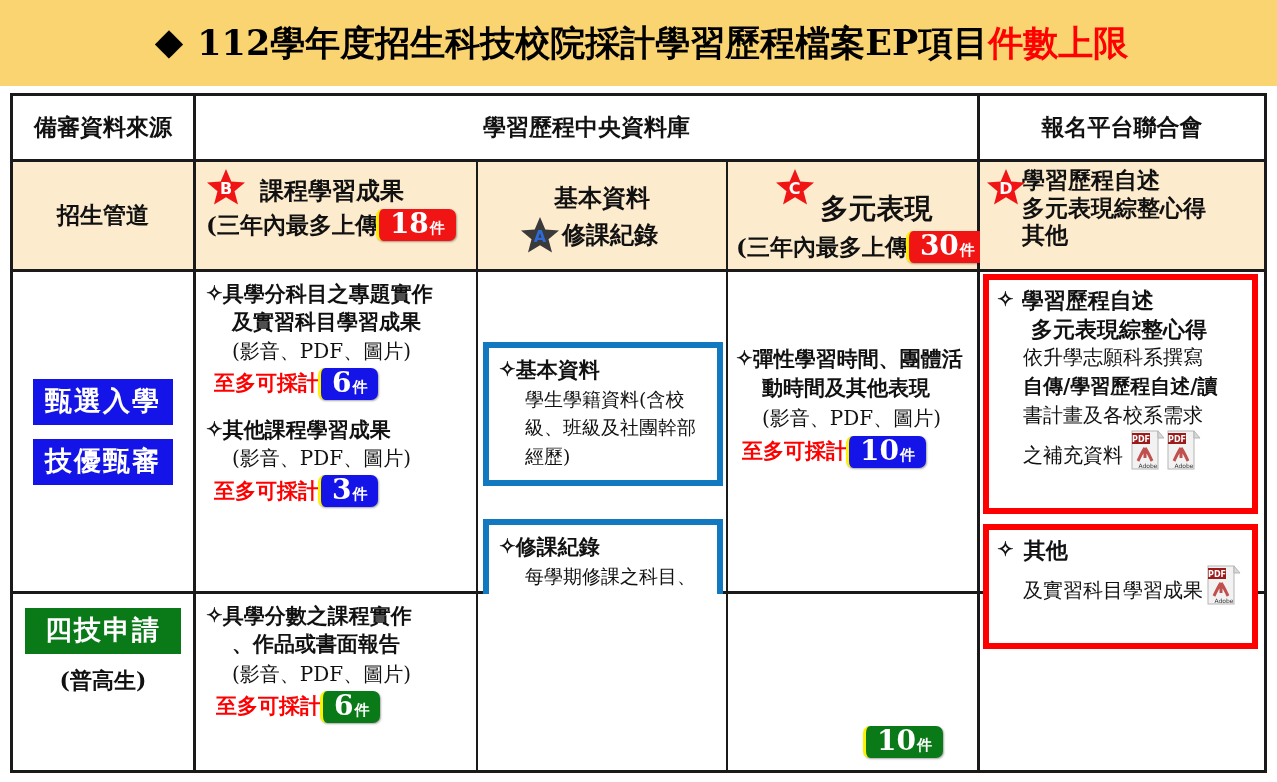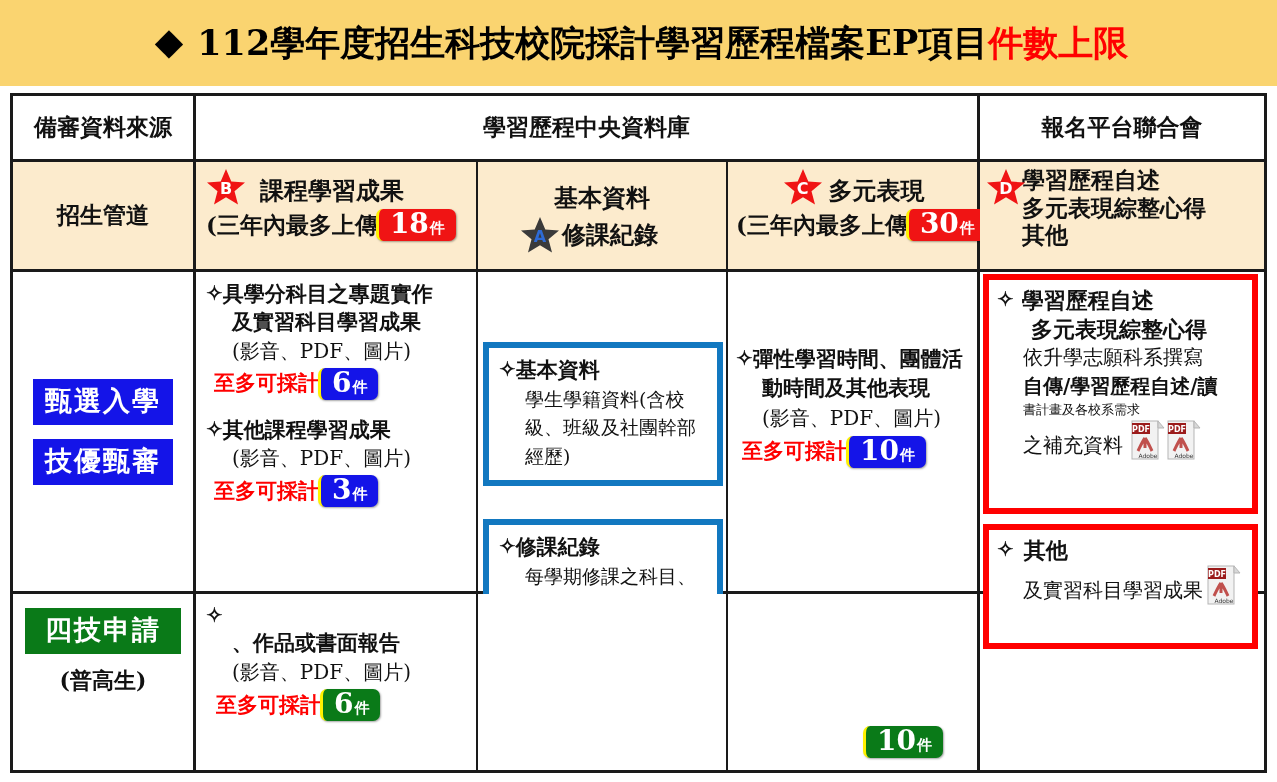--- a/index.html
+++ b/index.html
@@ -204,21 +204,21 @@
 
       <div class="cell c4 bd-r">
         <div style="padding:6px 6px 0 8px;">
           <div style="display:flex;align-items:flex-start;gap:6px;justify-content:center;">
             <span class="star red">
               <svg viewBox="0 0 40 38" width="40" height="38">
                   <polygon points="20,1 25.3,13.6 39,14.5 28.5,23.2 32,36.5 20,29.2 8,36.5 11.5,23.2 1,14.5 14.7,13.6" fill="#F01414"></polygon>
                 </svg>
               <span class="slabel">C</span>
             </span>
-            <span class="tb bold" style="font-size:24px;margin-top:6px;">多元表現</span>
+            <span class="tb bold" style="font-size:28px;margin-top:22px;">多元表現</span>
           </div>
           <div style="display:flex;align-items:center;margin-top:2px;">
             <span class="tb bold nowrap" style="font-size:23px;">(三年內最多上傳</span>
             <span class="pill red" style="margin-left:-2px;">
               <span class="num">30</span>
               <span class="unit">件</span>
             </span>
           </div>
         </div>
       </div>
@@ -322,21 +322,21 @@
 
       <div class="cell c5" style="position:relative;">
         <div class="box-red" style="position:absolute;left:3px;top:2px;width:275px;height:240px;padding:6px 8px;">
           <div class="tb bold" style="font-size:22px;line-height:1.3;display:flex;">
             <span class="dia" style="margin-right:8px;">✧</span>
             <span>學習歷程自述</span>
           </div>
           <div class="tb bold ind2" style="font-size:22px;line-height:1.3;">多元表現綜整心得</div>
           <div class="tb ind" style="font-size:20px;line-height:1.45;">依升學志願科系撰寫</div>
           <div class="tb ind" style="font-size:20px;line-height:1.45;font-weight:bold;">自傳/學習歷程自述/讀</div>
-          <div class="tb ind" style="font-size:13px;line-height:1.45;">書計畫及各校系需求</div>
+          <div class="tb ind" style="font-size:20px;line-height:1.45;">書計畫及各校系需求</div>
           <div style="display:flex;align-items:flex-end;">
             <span class="tb ind" style="font-size:20px;line-height:1.45;">之補充資料</span>
             <span style="margin-left:8px;">
               <svg class="pdficon" viewBox="0 0 34 40">
                   <rect x="1" y="1" width="26" height="38" fill="#f2f2f2" stroke="#b5b5b5"></rect>
                   <polygon points="27,1 33,8 27,8" fill="#d8d8d8" stroke="#b5b5b5"></polygon>
                   <rect x="1" y="3" width="18" height="11" fill="#9B1B1B"></rect>
                   <text x="10" y="12" font-size="8" fill="#fff" font-family="DejaVu Sans, sans-serif" text-anchor="middle" font-weight="bold">PDF</text>
                   <path d="M14 18 c-3 4 -5 9 -7 13 M14 18 c3 4 5 9 7 13 M14 18 v10" stroke="#C0504D" stroke-width="3" fill="none"></path>
                   <text x="17" y="38" font-size="6" fill="#333" font-family="DejaVu Sans, sans-serif" text-anchor="middle">Adobe</text>
@@ -383,20 +383,21 @@
         <div style="height:100%;display:flex;flex-direction:column;align-items:center;justify-content:flex-start;padding:14px 12px 0 12px;">
           <span class="chip green" style="width:100%;">四技申請</span>
           <div class="chip-sub">(普高生)</div>
         </div>
       </div>
 
       <div class="cell c2 bd-r-thin">
         <div class="col-inner" style="padding:8px 8px 0 10px;">
           <div class="tb bold" style="font-size:21px;line-height:1.35;display:flex;">
             <span class="dia">✧</span>
+            <span>具學分數之課程實作</span>
           </div>
           <div class="tb bold ind" style="font-size:21px;line-height:1.35;">、作品或書面報告</div>
           <div class="tb ind" style="font-size:20px;line-height:1.5;">(影音、PDF、圖片)</div>
           <div style="display:flex;align-items:center;padding-left:10px;margin-top:2px;">
             <span class="tb red-txt nowrap" style="font-size:21px;">至多可採計</span>
             <span class="pill green" style="margin-left:-1px;">
               <span class="num">6</span>
               <span class="unit">件</span>
             </span>
           </div>

